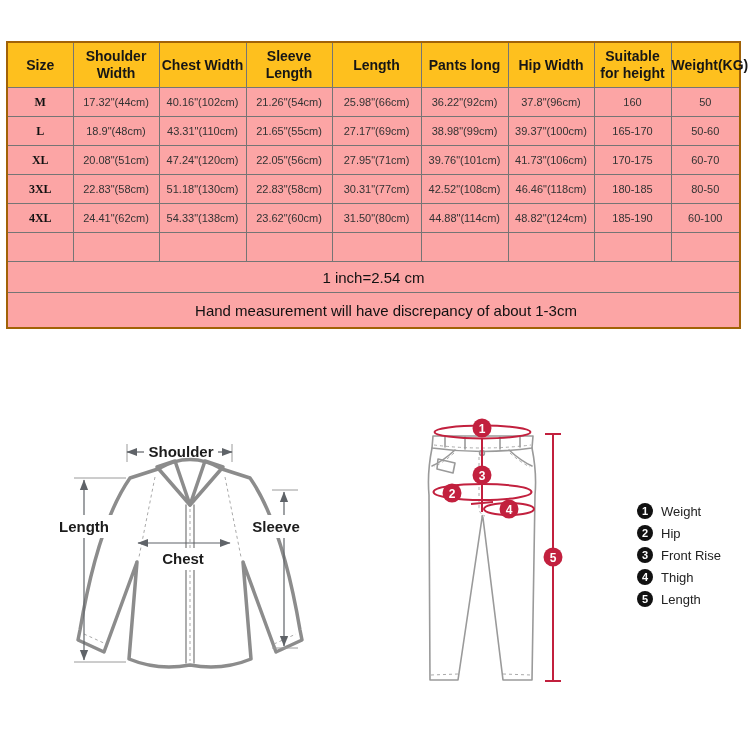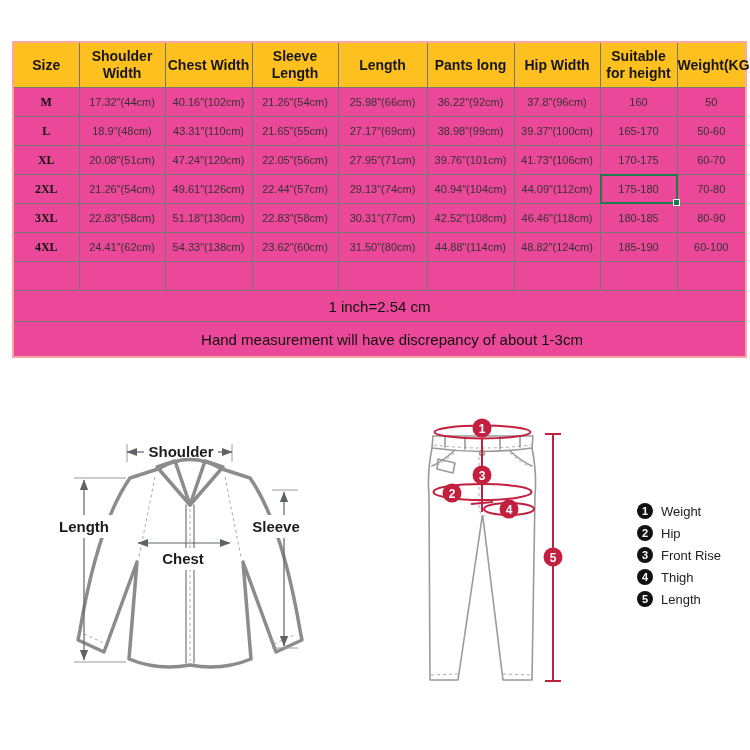--- a/index.html
+++ b/index.html
@@ -3,23 +3,23 @@
 <meta charset="utf-8">
 <style>
   html,body{margin:0;padding:0;}
   body{
     width:750px;height:750px;position:relative;background:#ffffff;
     font-family:"Liberation Sans",sans-serif;overflow:hidden;
   }
 
   
   table.size-table{
-    position:absolute;left:12px;top:41px;width:733px;
+    position:absolute;left:6px;top:41px;width:733px;
     border-collapse:collapse;table-layout:fixed;
-    border:2px solid #fca5a5;background:#ec4899;
+    border:2px solid #a16207;background:#fca5a5;
   }
   .size-table th,.size-table td{
     border:1px solid #757575;text-align:center;vertical-align:middle;
     padding:0;position:relative;
   }
   .size-table thead th{
     background:#fec01e;height:44px;font-size:14px;font-weight:bold;
     color:#161616;line-height:1.2;
   }
   .size-table tbody td{height:28px;font-size:11px;color:#333;}
@@ -128,42 +128,31 @@
     <td>20.08"(51cm)</td>
     <td>47.24"(120cm)</td>
     <td>22.05"(56cm)</td>
     <td>27.95"(71cm)</td>
     <td>39.76"(101cm)</td>
     <td>41.73"(106cm)</td>
     <td>170-175</td>
     <td>60-70</td>
   </tr>
 
-  <tr>
-    <td class="size-cell">2XL</td>
-    <td>21.26"(54cm)</td>
-    <td>49.61"(126cm)</td>
-    <td>22.44"(57cm)</td>
-    <td>29.13"(74cm)</td>
-    <td>40.94"(104cm)</td>
-    <td>44.09"(112cm)</td>
-    <td class="selected">175-180</td>
-    <td>70-80</td>
-  </tr>
 
   <tr>
     <td class="size-cell">3XL</td>
     <td>22.83"(58cm)</td>
     <td>51.18"(130cm)</td>
     <td>22.83"(58cm)</td>
     <td>30.31"(77cm)</td>
     <td>42.52"(108cm)</td>
     <td>46.46"(118cm)</td>
     <td>180-185</td>
-    <td>80-90</td>
+    <td>80-50</td>
   </tr>
 
   <tr>
     <td class="size-cell">4XL</td>
     <td>24.41"(62cm)</td>
     <td>54.33"(138cm)</td>
     <td>23.62"(60cm)</td>
     <td>31.50"(80cm)</td>
     <td>44.88"(114cm)</td>
     <td>48.82"(124cm)</td>

